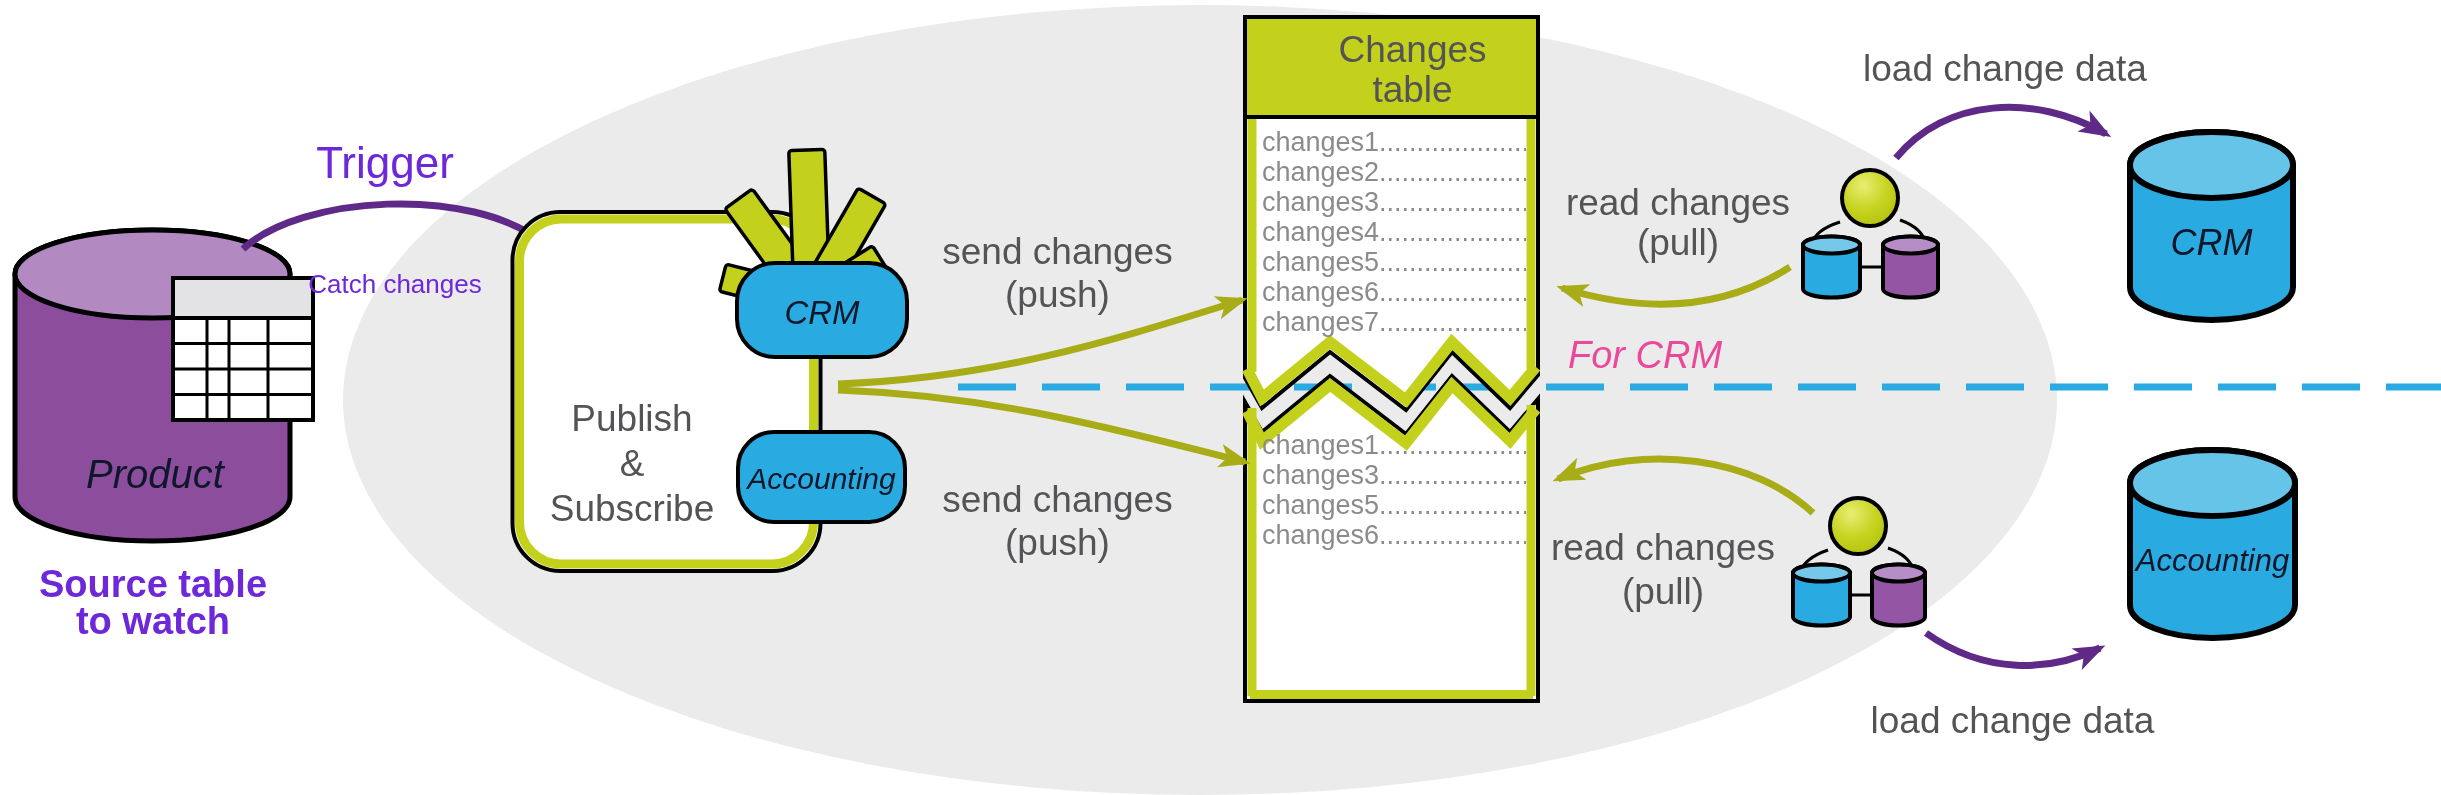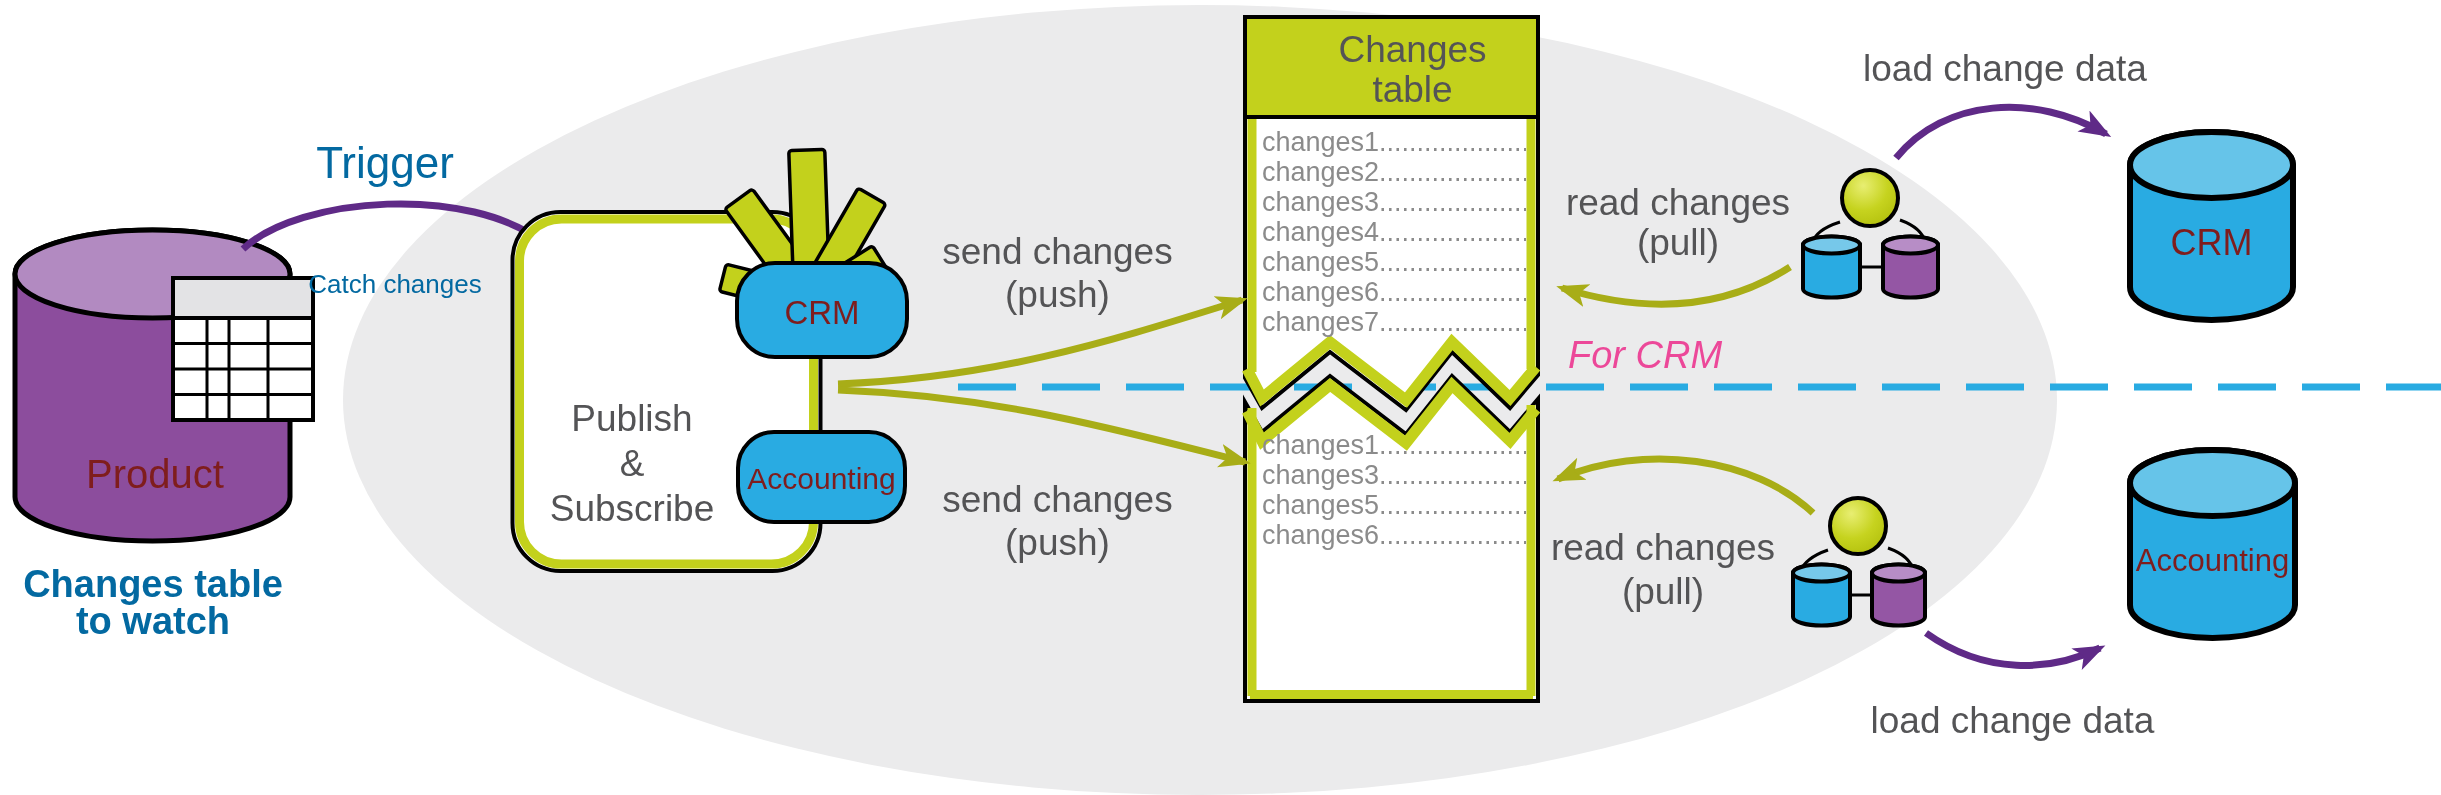--- a/index.html
+++ b/index.html
@@ -2,23 +2,23 @@
 <html><head>
 <meta charset="utf-8">
 <style>
   html,body{margin:0;padding:0;background:#fff;}
   .canvas{position:relative;width:2441px;height:795px;background:#ffffff;overflow:hidden;
           font-family:"Liberation Sans", sans-serif;}
   .canvas svg.layer{position:absolute;left:0;top:0;}
   .txt{position:absolute;white-space:nowrap;}
   .center{text-align:center;}
   .gray{color:#545456;}
-  .purpletxt{color:#0369a1;}
+  .purpletxt{color:#6d28d9;}
   .bluetxt{color:#ec4899;}
-  .white{color:#7f1d1d;}
+  .white{color:#0f172a;font-style:italic;}
   .trigger-label{left:290px;top:138px;width:190px;font-size:44px;}
   .catch-label{left:280px;top:229px;width:230px;font-size:26px;margin-top:40px;}
   .product-label{left:55px;top:452px;width:200px;font-size:40px;}
   .source-caption{left:23px;top:566px;width:260px;font-size:38px;font-weight:bold;line-height:37px;white-space:normal;}
   .cdc-title{left:544px;top:256px;width:170px;font-size:46px;font-weight:bold;}
   .pubsub{left:517px;top:396px;width:230px;font-size:37px;line-height:45px;white-space:normal;}
   .badge-crm-label{left:737px;top:294px;width:170px;font-size:33px;}
   .badge-acct-label{left:738px;top:462px;width:167px;font-size:30px;}
   .send-top{left:920px;top:230px;width:275px;font-size:37px;line-height:43px;white-space:normal;}
   .send-bottom{left:920px;top:478px;width:275px;font-size:37px;line-height:43px;white-space:normal;}
@@ -145,21 +145,21 @@
       <path d="M2130,483 A82.5,33 0 0 1 2295,483 L2295,605 A82.5,33 0 0 1 2130,605 Z" fill="#29abe2" stroke="#000" stroke-width="6"></path>
       <ellipse cx="2212.5" cy="483" rx="82.5" ry="33" fill="#66c4e9" stroke="#000" stroke-width="6"></ellipse>
     </g>
   </svg>
 
   <div class="txt trigger-label center purpletxt">Trigger</div>
   <div class="txt catch-label center purpletxt">Catch changes</div>
   <div class="txt product-label center white">Product</div>
 
   <div class="txt source-caption center purpletxt">
-    <div>Changes table</div>
+    <div>Source table</div>
     <div>to watch</div>
   </div>
 
   <div class="txt pubsub center gray">
     <div>Publish</div>
     <div>&amp;</div>
     <div>Subscribe</div>
   </div>
   <div class="txt badge-crm-label center white">CRM</div>
   <div class="txt badge-acct-label center white">Accounting</div>

